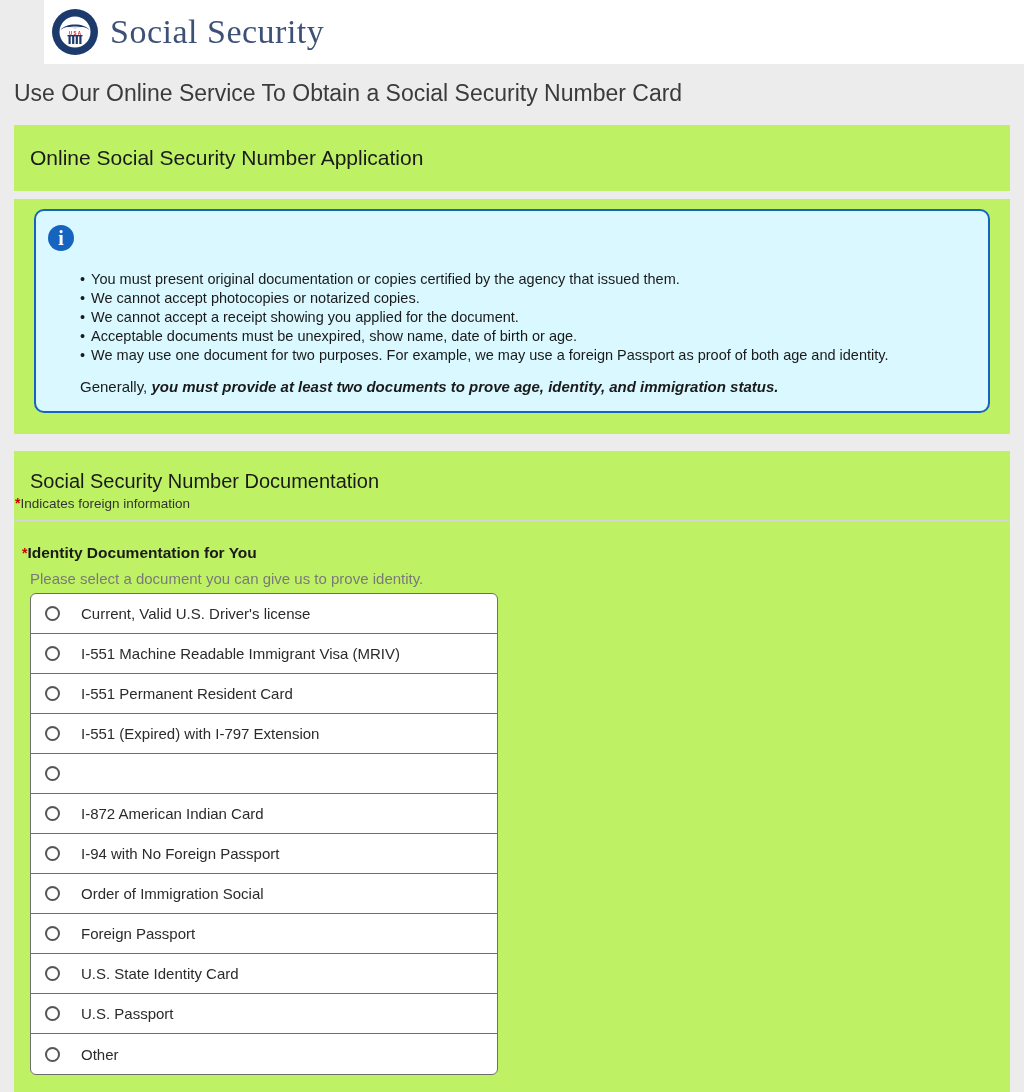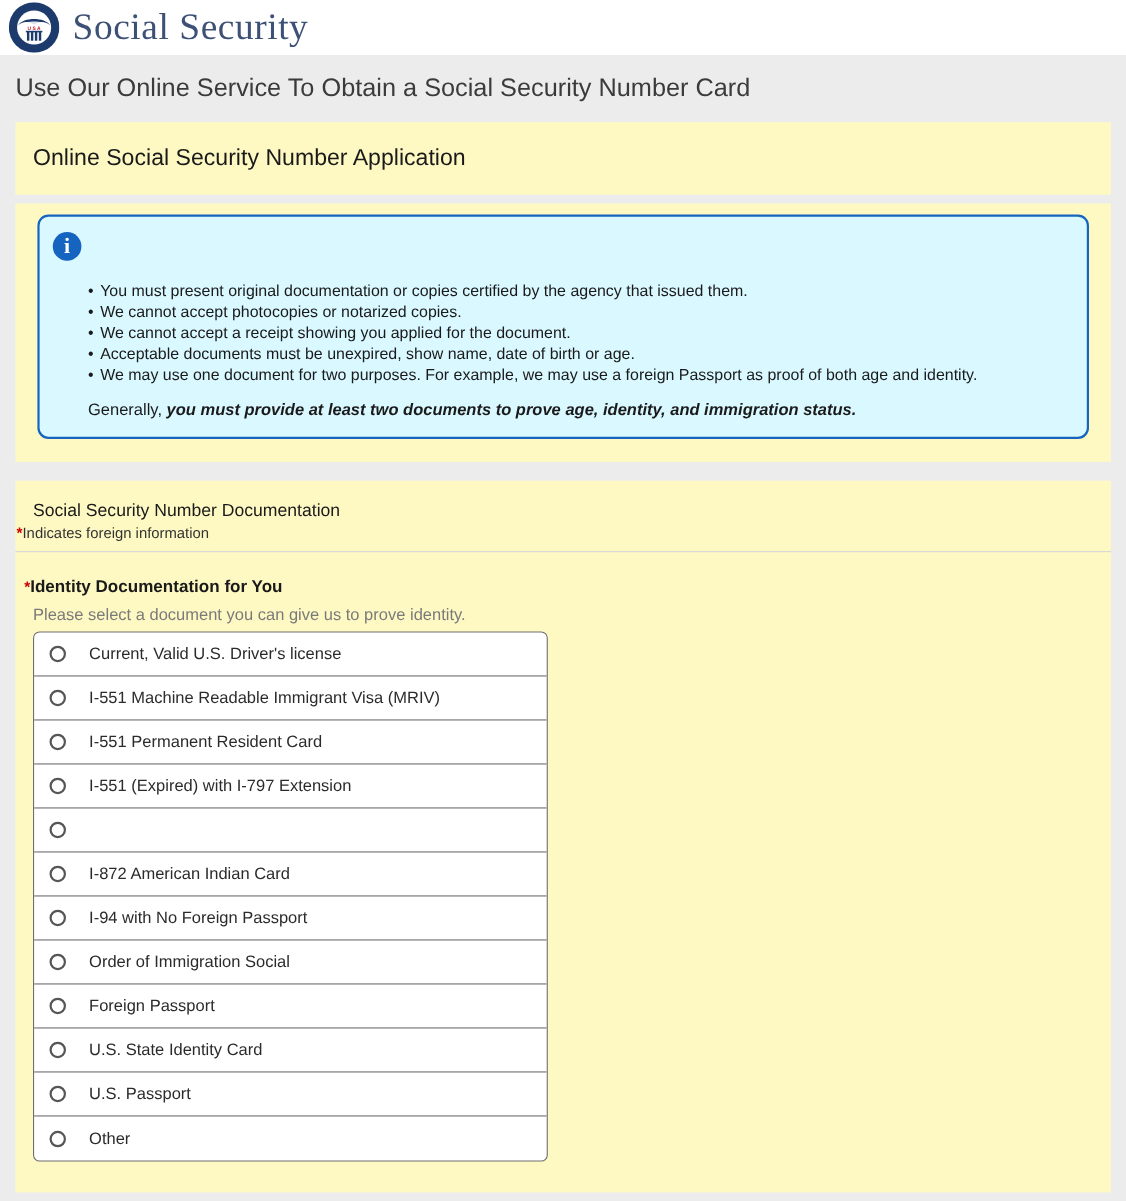--- a/index.html
+++ b/index.html
@@ -8,39 +8,40 @@
     background: #ececec;
     font-family: "Liberation Sans", sans-serif;
     color: #333;
     width: 1024px;
     height: 1092px;
     overflow: hidden;
   }
   
   .site-header {
     background: #ffffff;
-    height: 50px;
+    height: 64px;
     display: flex;
     align-items: center;
     padding-left: 8px;
+    margin-left: 44px;
   }
   .logo { width: 46px; height: 46px; display: block; }
   .brand {
     font-family: "Liberation Serif", serif;
     font-size: 34px;
     color: #3d5177;
     margin-left: 12px;
     letter-spacing: 0.5px;
   }
   
   .page-title-wrap { padding: 16px 14px 18px 14px; }
   .page-title { font-size: 23px; font-weight: 400; color: #3b3b3b; }
   
   .card {
-    background: #fef9c3;
+    background: #bef264;
     margin: 0 14px;
   }
   .card-app { padding: 21px 16px; }
   .card-app h2 { font-size: 21px; font-weight: 400; color: #1a1a1a; }
   .card-info { margin-top: 8px; padding: 10px 20px 21px 20px; }
   
   .info-box {
     background: #d9f8ff;
     border: 2px solid #1565c0;
     border-radius: 10px;
@@ -59,21 +60,21 @@
     flex: 0 0 26px;
   }
   .info-title { font-size: 15px; font-weight: bold; color: #111; margin-left: 14px; }
   .info-bullets { margin: 19px 0 0 32px; }
   .info-bullet { font-size: 14.5px; line-height: 19px; color: #1a1a1a; }
   .info-bullet::before { content: "\2022"; margin-right: 6px; }
   .info-note { margin: 13px 0 0 32px; font-size: 15px; color: #1a1a1a; }
   .info-note .em { font-weight: bold; font-style: italic; }
   
   .card-doc { margin-top: 17px; min-height: 647px; padding-top: 19px; }
-  .doc-heading { font-size: 16px; font-weight: 400; color: #1a1a1a; margin-left: 16px; }
+  .doc-heading { font-size: 20px; font-weight: 400; color: #1a1a1a; margin-left: 16px; }
   .required-note { font-size: 13.5px; color: #333; margin: 2px 0 0 1px; }
   .req-star { color: #cc0000; font-weight: bold; font-size: 14px; }
   .doc-divider { border: none; border-top: 1px solid #d6d6d6; margin-top: 9px; }
   .identity-block { padding: 23px 0 0 8px; }
   .identity-label { font-size: 15.5px; font-weight: bold; color: #1a1a1a; }
   .identity-hint { font-size: 15px; color: #7a7a7a; margin: 8px 0 0 8px; }
   
   .option-list {
     width: 468px;
     margin: 6px 0 0 8px;

